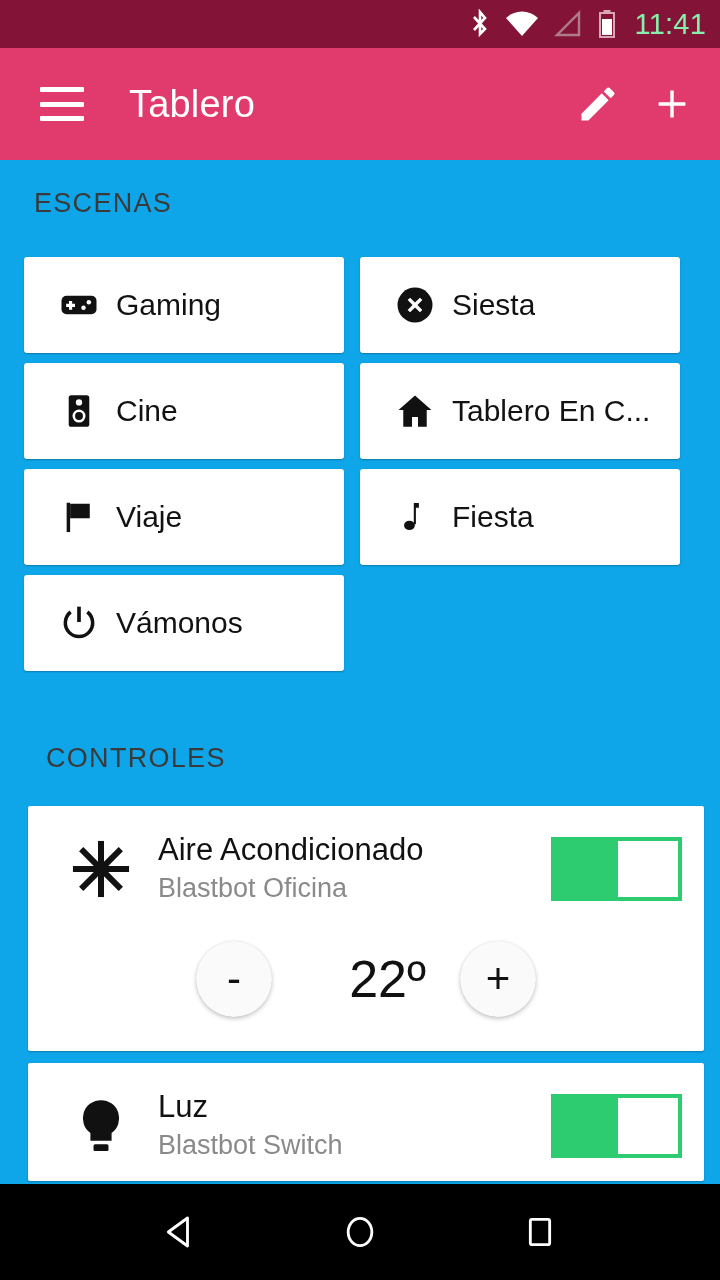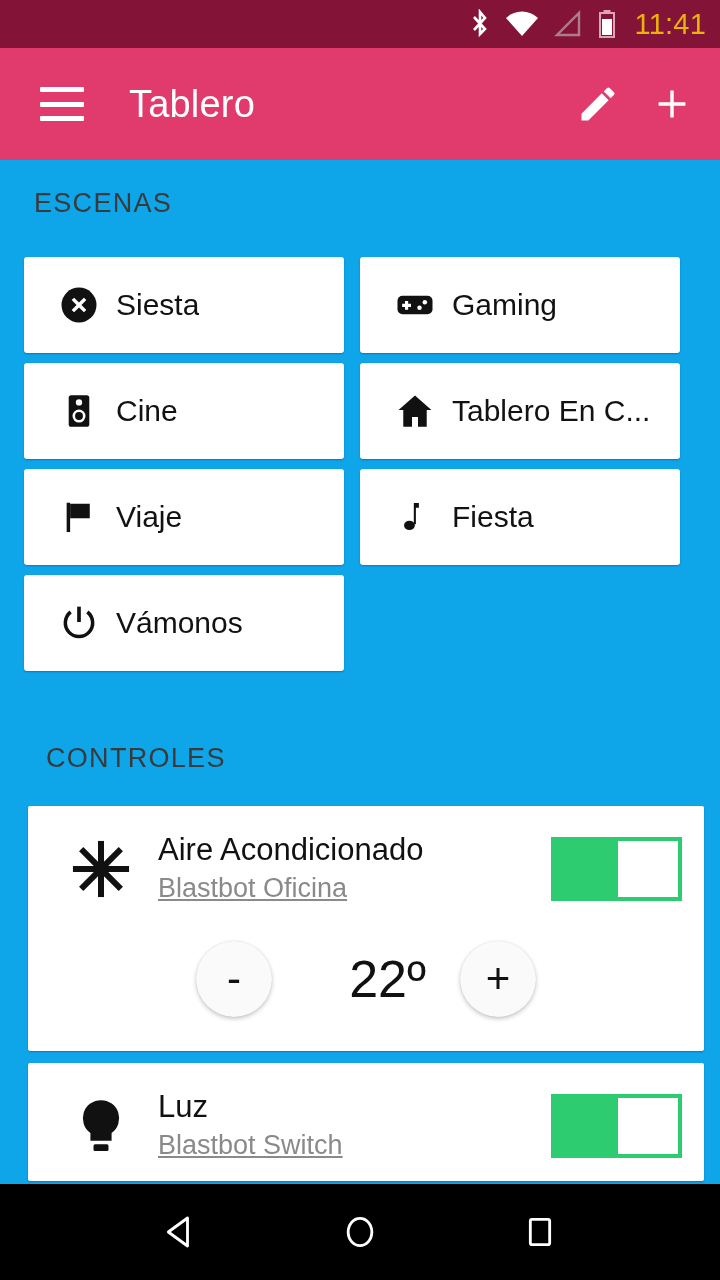--- a/index.html
+++ b/index.html
@@ -21,21 +21,21 @@
     height: 48px;
     background: #841437;
     display: flex;
     align-items: center;
     justify-content: flex-end;
     padding-right: 14px;
     gap: 14px;
   }
   .status-icon { display: flex; align-items: center; justify-content: center; }
   .status-time {
-    color: #eab308;
+    color: #86efac;
     font-size: 29px;
     letter-spacing: 0.2px;
     margin-left: 4px;
     font-weight: 400;
   }
 
   
   .app-bar {
     height: 112px;
     background: #e13a6c;
@@ -166,21 +166,20 @@
     white-space: nowrap;
     overflow: hidden;
   }
   .control-sub {
     font-size: 27px;
     color: #8a8a8a;
     line-height: 1.25;
     margin-top: 4px;
     white-space: nowrap;
     overflow: hidden;
-    text-decoration: underline;
   }
   .toggle {
     flex: 0 0 auto;
     width: 131px;
     height: 64px;
     border: 4px solid #2ecc71;
     background: #2ecc71;
     display: flex;
     justify-content: flex-end;
     align-items: stretch;
@@ -293,38 +292,38 @@
 </div>
 
 <div class="content">
 
   <div class="section-header">ESCENAS</div>
 
   <div class="scene-grid">
 
     <div class="scene-card">
       <span class="scene-icon">
-        <svg width="42" height="42" viewBox="0 0 24 24">
-          <circle cx="12" cy="12" r="10" fill="#111"></circle>
-          <path d="M16.2 9.2l-1.4-1.4L12 10.6 9.2 7.8 7.8 9.2l2.8 2.8-2.8 2.8 1.4 1.4 2.8-2.8 2.8 2.8 1.4-1.4-2.8-2.8z" fill="#fff"></path>
-        </svg>
-      </span>
-      <span class="scene-label">Siesta</span>
-    </div>
-
-    <div class="scene-card">
-      <span class="scene-icon">
         <svg width="40" height="40" viewBox="0 0 24 24">
           <rect x="1.5" y="6.5" width="21" height="11" rx="3" fill="#111"></rect>
           <path d="M6 9.6h1.9v1.7h1.7v1.9H7.9v1.7H6v-1.7H4.3v-1.9H6z" fill="#fff"></path>
           <circle cx="14.7" cy="13.6" r="1.35" fill="#fff"></circle>
           <circle cx="17.9" cy="10.4" r="1.35" fill="#fff"></circle>
         </svg>
       </span>
       <span class="scene-label">Gaming</span>
+    </div>
+
+    <div class="scene-card">
+      <span class="scene-icon">
+        <svg width="42" height="42" viewBox="0 0 24 24">
+          <circle cx="12" cy="12" r="10" fill="#111"></circle>
+          <path d="M16.2 9.2l-1.4-1.4L12 10.6 9.2 7.8 7.8 9.2l2.8 2.8-2.8 2.8 1.4 1.4 2.8-2.8 2.8 2.8 1.4-1.4-2.8-2.8z" fill="#fff"></path>
+        </svg>
+      </span>
+      <span class="scene-label">Siesta</span>
     </div>
 
     <div class="scene-card">
       <span class="scene-icon">
         <svg width="38" height="38" viewBox="0 0 24 24">
           <rect x="5.5" y="2" width="13" height="20" rx="1.6" fill="#111"></rect>
           <circle cx="12" cy="6.6" r="2" fill="#fff"></circle>
           <circle cx="12" cy="15.2" r="4.1" fill="#fff"></circle>
           <circle cx="12" cy="15.2" r="2.5" fill="#111"></circle>
         </svg>

